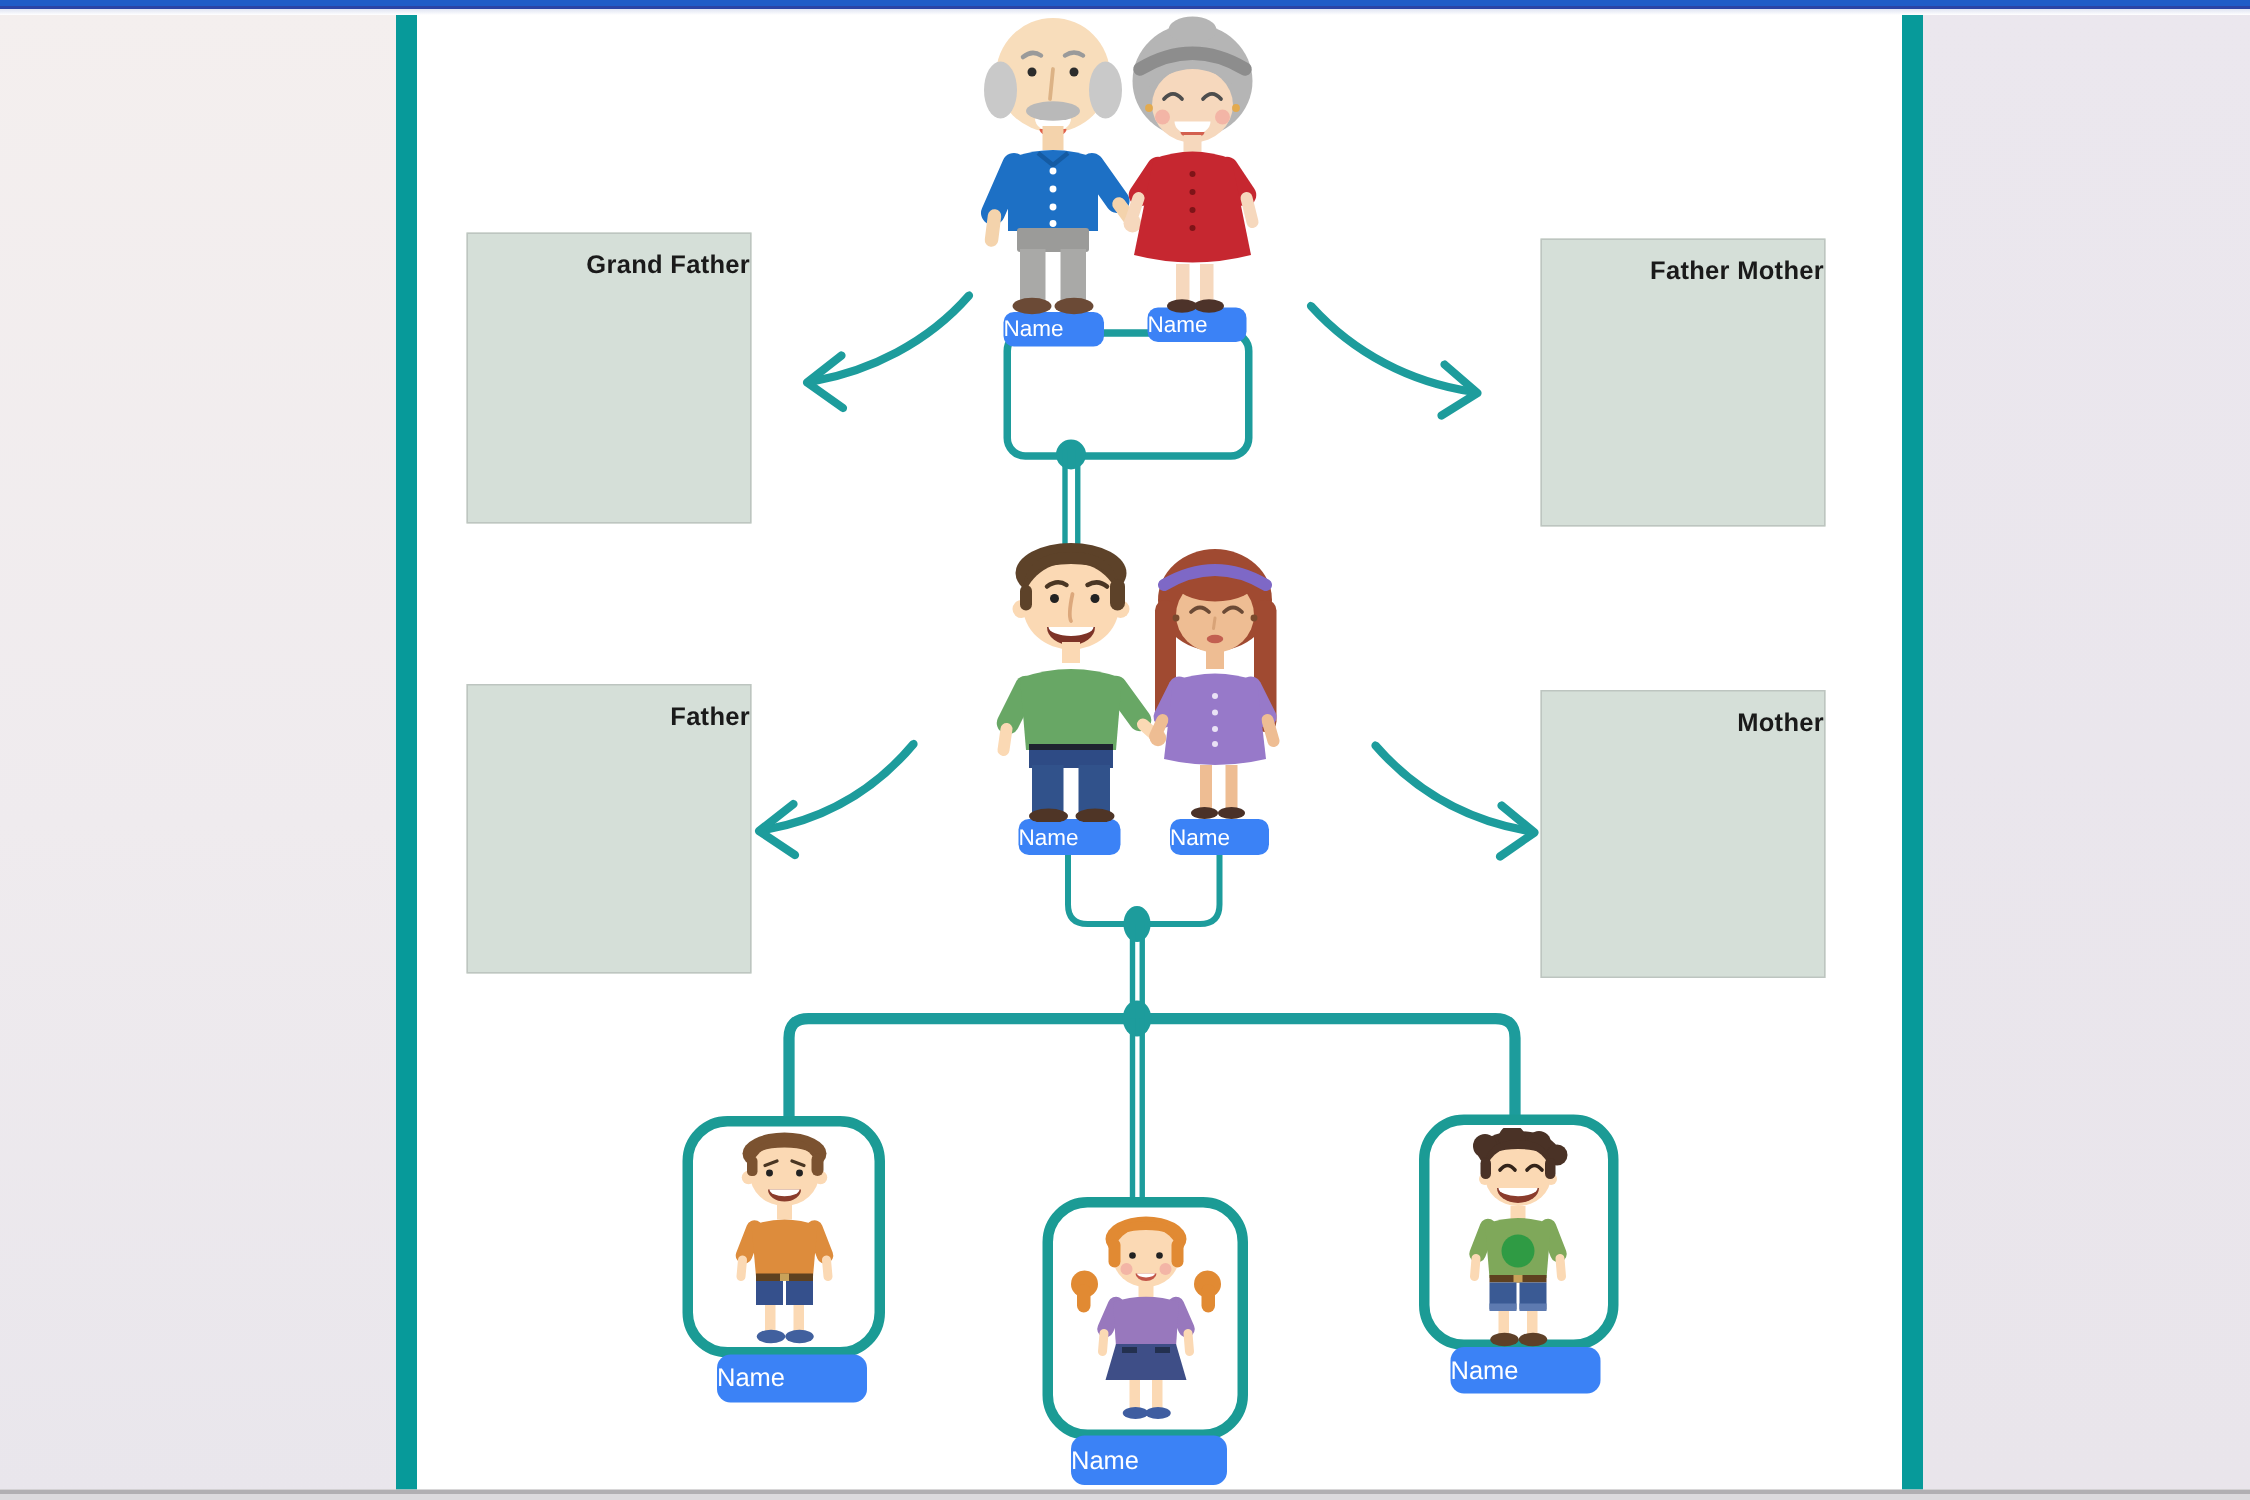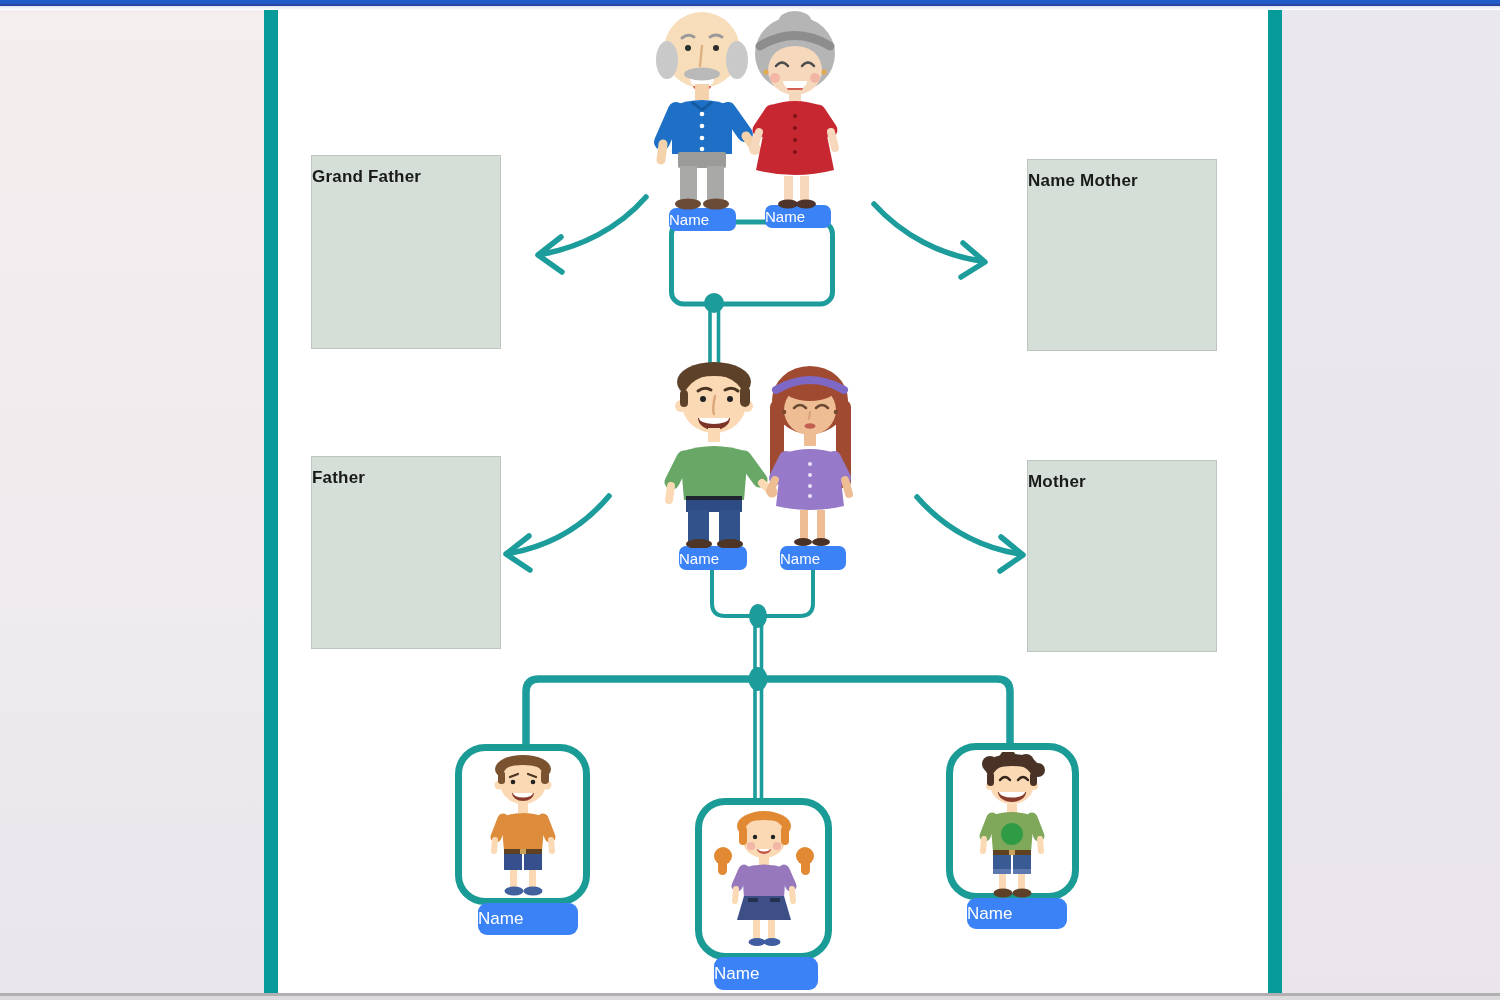--- a/index.html
+++ b/index.html
@@ -20,21 +20,21 @@
   .edge         { position:absolute; top:5px; width:14px; height:988px; background:#079a9a; }
   .edge.left    { left:264px; }
   .edge.right   { left:1268px; }
   .page         { position:absolute; left:278px; top:5px; width:990px; height:988px; background:#ffffff; }
   .bottom-line  { position:absolute; left:0; top:993px; width:100%; height:3px; background:#b1afb2; }
   .bottom-under { position:absolute; left:0; top:996px; width:100%; height:4px; background:#dcdadd; }
 
   .connectors { position:absolute; left:0; top:0; z-index:1; }
 
   .label-box { position:absolute; width:190px; height:193px; background:#d5dfd8;
-               border:1px solid #bdc5c0; z-index:2; text-align:left; padding-top:11px;
+               border:1px solid #bdc5c0; z-index:2; text-align:right; padding-top:11px;
                font-weight:bold; font-size:17px; letter-spacing:.2px; color:#1a1a1a; }
 
   .badge { position:absolute; background:#3b82f6; color:#fff; border-radius:7px; z-index:7;
            display:flex; align-items:center; justify-content:flex-start; font-size:15px; }
   .badge.big { border-radius:9px; font-size:17px; }
 
   .frame { position:absolute; background:#ffffff; border:7px solid #1b9b95; border-radius:30px; z-index:2; }
 
   .figure { position:absolute; z-index:8; }
 </style>
@@ -87,21 +87,21 @@
         <line x1="761.5" y1="616" x2="761.5" y2="678"></line>
       <line x1="755" y1="679" x2="755" y2="801"></line>
         <line x1="761.5" y1="679" x2="761.5" y2="801"></line>
     </g>
   </svg>
 
   <div class="label-box" style="left:311px; top:155px; height:194px;">
     <span>Grand Father</span>
   </div>
   <div class="label-box" style="left:1027px; top:159px; height:192px;">
-    <span>Name Mother</span>
+    <span>Father Mother</span>
   </div>
   <div class="label-box" style="left:1027px; top:460px; height:192px;">
     <span>Mother</span>
   </div>
   <div class="label-box" style="left:311px; top:456px; height:193px;">
     <span>Father</span>
   </div>
 
   <div class="frame" style="left:455px; top:744px; width:135px; height:161px;"></div>
   <div class="frame" style="left:695px; top:798px; width:137px; height:162px;"></div>

